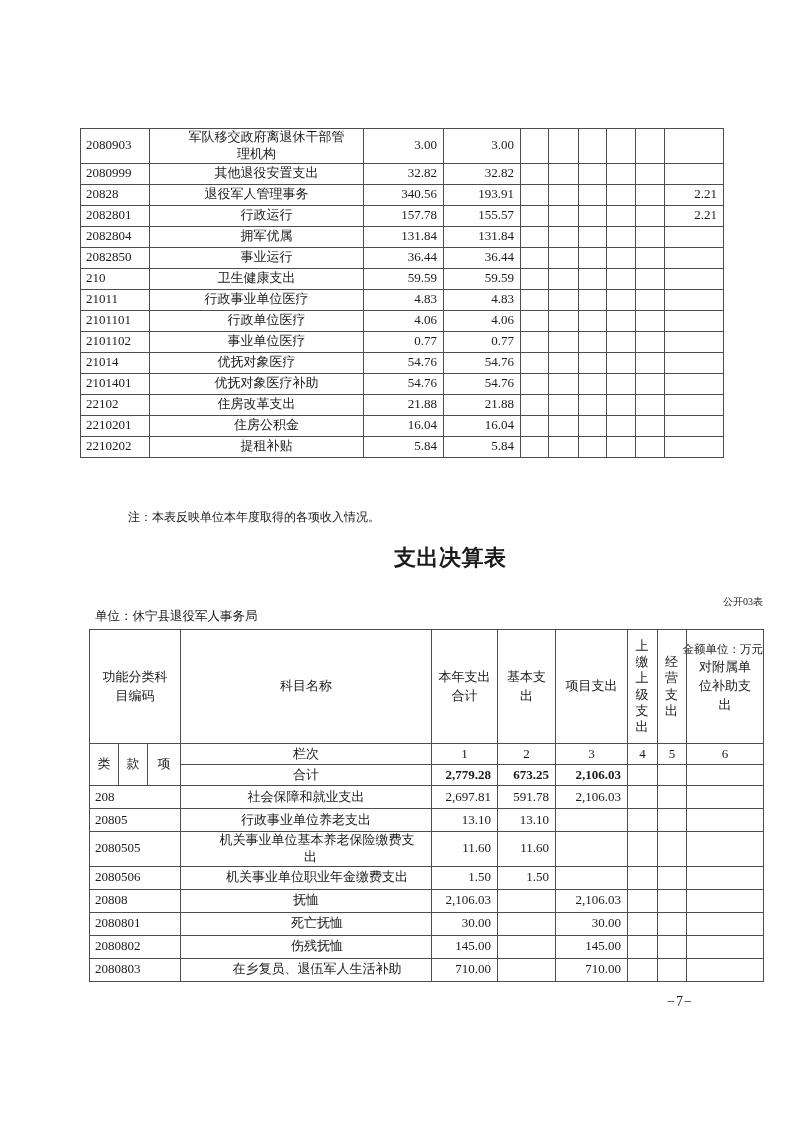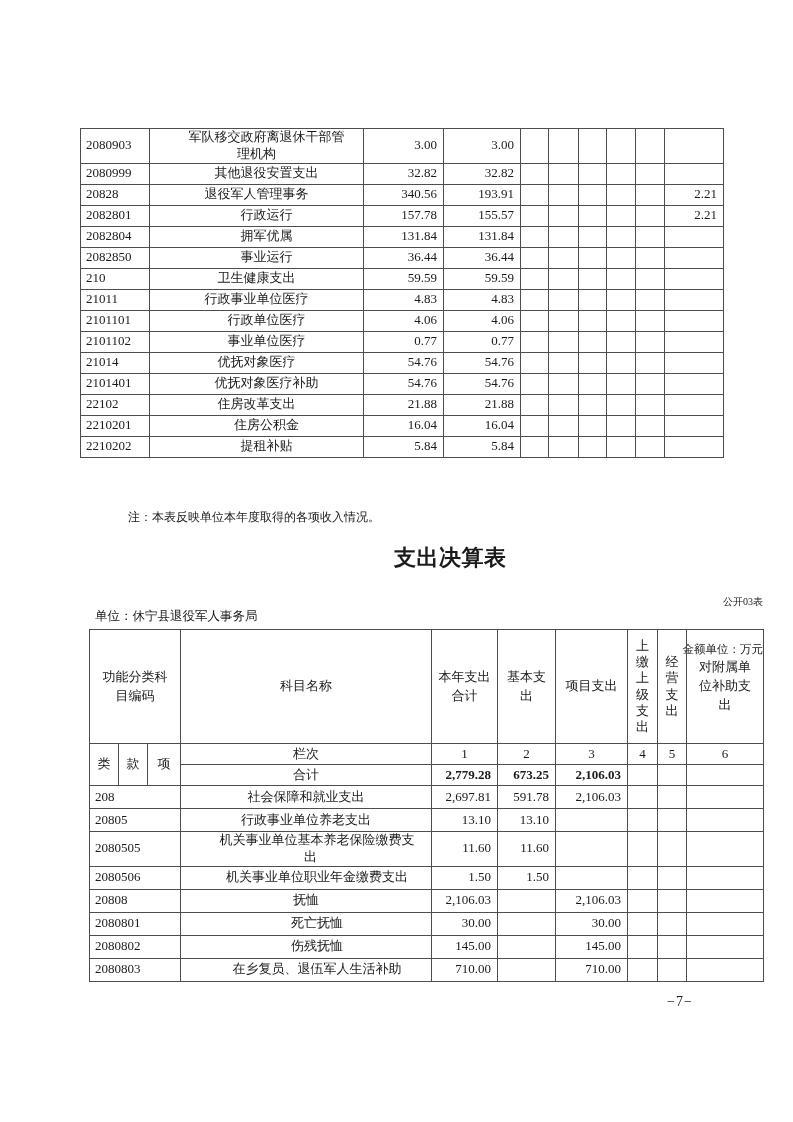--- a/index.html
+++ b/index.html
@@ -28,21 +28,21 @@
   .num{text-align:right;padding-right:6px;white-space:nowrap;}
   .center{text-align:center;}
   .bold{font-weight:bold;}
   .t1 .ind1{text-indent:20px;}
   .t1 .ind0{text-indent:0;}
   .t2 .ind1{text-indent:13px;padding-left:12px;}
   .t2 .ind0{text-indent:0;}
   .hcell{text-align:center;white-space:pre-line;line-height:1.45;}
   .vcell{vertical-align:middle;padding:0;}
   .vstack{
-    width:14px;margin:0 auto;text-align:center;
+    width:14px;margin:0 auto;text-align:left;
     word-break:break-all;line-height:1.25;font-size:13px;
   }
   
   .note{position:absolute;left:92px;top:509px;font-size:12px;margin-left:36px;}
   .title{
     position:absolute;left:394px;top:543px;
     font-family:"Liberation Sans","DejaVu Sans",sans-serif;
     font-weight:bold;font-size:22px;letter-spacing:0.5px;
   }
   .form-label{position:absolute;right:30px;top:595px;font-size:10px;}

